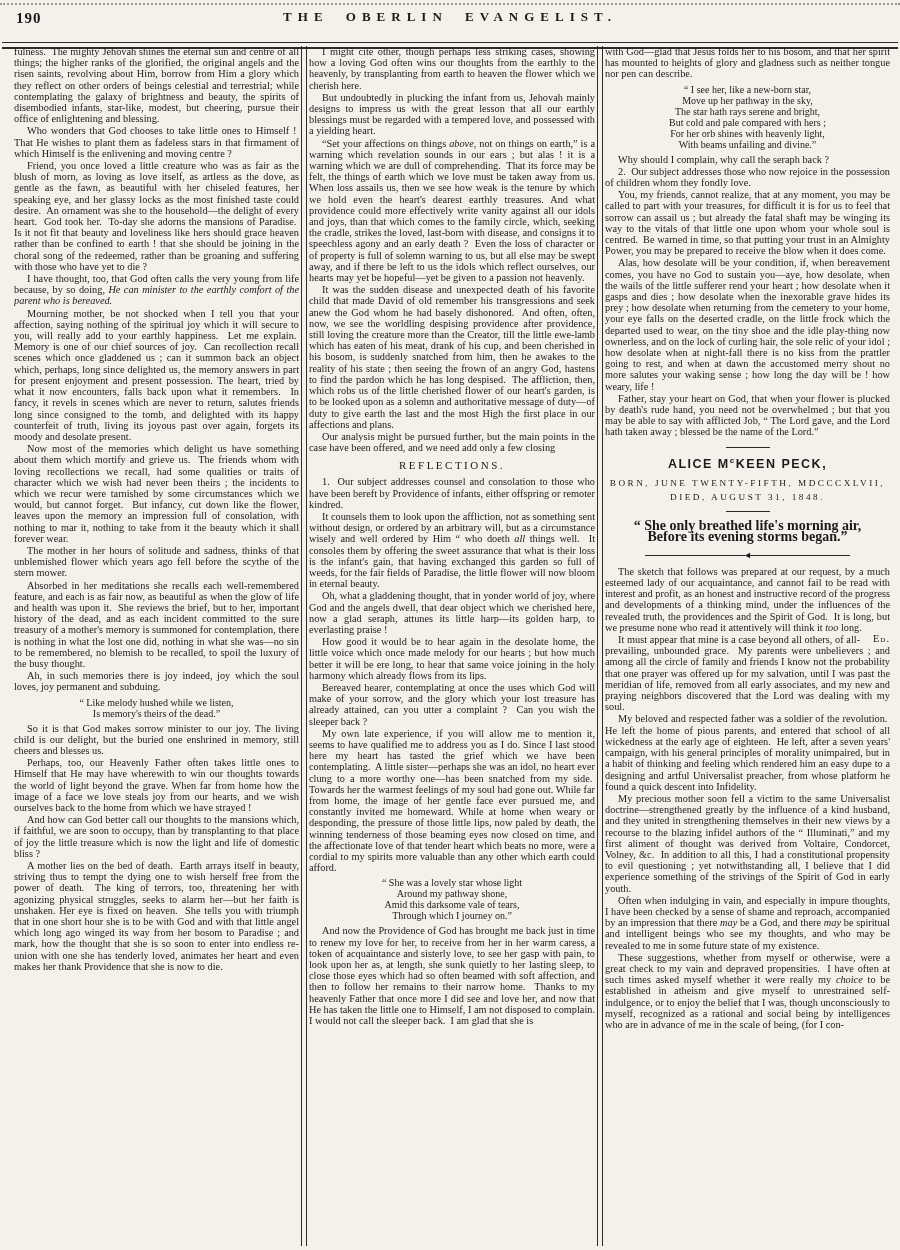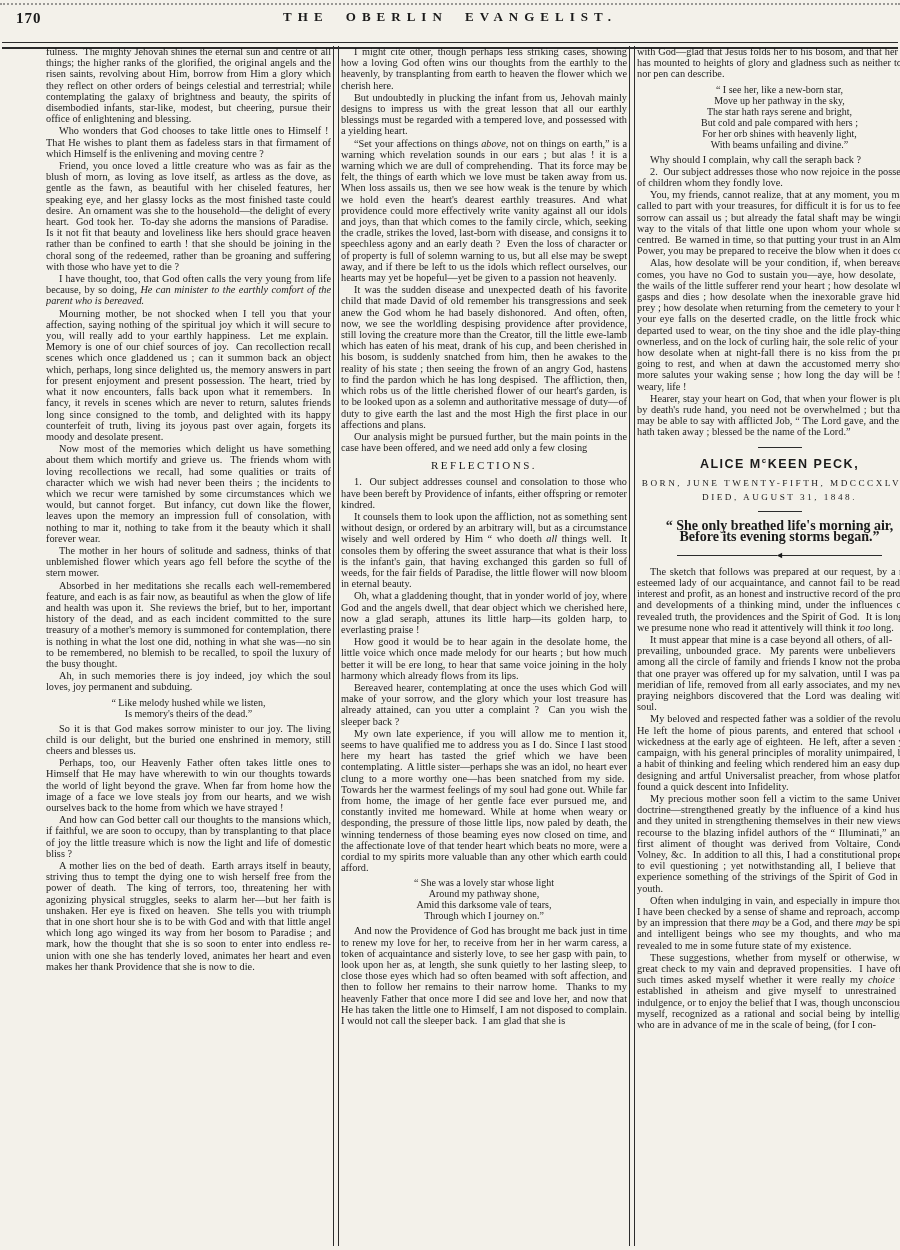--- a/index.html
+++ b/index.html
@@ -7,21 +7,21 @@
     width:900px;height:1250px;overflow:hidden;position:relative;
     background:#f3f1ea;
     font-family:"Liberation Serif","DejaVu Serif",serif;
     color:#1b1b1b;
   }
   .top-rule{position:absolute;top:3px;left:0;right:0;height:0;border-top:2px dotted rgba(45,45,45,.45);}
   .header{position:relative;height:32px;padding-top:9px;}
   .page-number{position:absolute;left:16px;top:10px;font-size:15px;font-weight:bold;letter-spacing:1px;}
   .masthead{text-align:center;font-size:13px;font-weight:bold;letter-spacing:6px;word-spacing:8px;}
   .header-rule{margin:1px 2px 0 2px;height:4px;border-top:1px solid #2a2a2a;border-bottom:2px solid #2a2a2a;}
-  .columns{position:absolute;top:46px;bottom:4px;left:0;right:0;display:flex;padding:0 14px;margin-left:32px;}
+  .columns{position:absolute;top:46px;bottom:4px;left:0;right:0;display:flex;padding:0 14px;}
   .col{width:285px;flex:0 0 auto;overflow:hidden;}
   .col.mid{width:286px;}
   .col-divider{flex:0 0 4px;margin:0 2px;border-left:1px solid #2c2c2c;border-right:1px solid #2c2c2c;}
   .para{margin:0 0 1px 0;text-indent:13px;text-align:justify;font-size:10.3px;line-height:11.2px;}
   .para.noindent{text-indent:0;}
   .para i{font-style:italic;}
   .ed{float:right;font-variant:small-caps;letter-spacing:1px;}
   .poem{margin:4px 0;text-align:center;font-size:10px;line-height:11px;}
   .poem.bold{font-weight:bold;font-size:14px;}
   .poem-line{white-space:nowrap;}
@@ -34,21 +34,21 @@
   .divider-arrow .dline{flex:1;height:1px;background:#2b2b2b;}
   .divider-arrow .darrow{font-size:9px;line-height:9px;margin:0 -2px;color:#1b1b1b;}
   .section-title{text-align:center;font-size:15px;font-weight:bold;letter-spacing:.5px;margin:3px 0 4px;font-family:"DejaVu Serif",serif;}
 </style>
 </head>
 <body>
 
 <div class="top-rule"></div>
 
 <div class="header">
-  <span class="page-number">170</span>
+  <span class="page-number">190</span>
   <div class="masthead">THE OBERLIN EVANGELIST.</div>
 </div>
 <div class="header-rule"></div>
 
 <div class="columns">
   <div class="col">
       <p class="para noindent">fulness.&nbsp; The mighty Jehovah shines the eternal sun and centre of all things; the higher ranks of the glorified, the original angels and the risen saints, revolving about Him, borrow from Him a glory which they reflect on other orders of beings celestial and terrestrial; while contemplating the galaxy of brightness and beauty, the spirits of disembodied infants, star-like, modest, but cheering, pursue their office of enlightening and blessing.</p>
       <p class="para">Who wonders that God chooses to take little ones to Himself !&nbsp; That He wishes to plant them as fadeless stars in that firmament of which Himself is the enlivening and moving centre ?</p>
       <p class="para">Friend, you once loved a little creature who was as fair as the blush of morn, as loving as love itself, as artless as the dove, as gentle as the fawn, as beautiful with her chiseled features, her speaking eye, and her glassy locks as the most finished taste could desire.&nbsp; An ornament was she to the household—the delight of every heart.&nbsp; God took her.&nbsp; To-day she adorns the mansions of Paradise.&nbsp; Is it not fit that beauty and loveliness like hers should grace heaven rather than be confined to earth ! that she should be joining in the choral song of the redeemed, rather than be groaning and suffering with those who have yet to die ?</p>
       <p class="para">I have thought, too, that God often calls the very young from life because, by so doing, <i>He can minister to the earthly comfort of the parent who is bereaved.</i></p>
@@ -96,21 +96,21 @@
         <div class="poem-line">Move up her pathway in the sky,</div>
         <div class="poem-line">The star hath rays serene and bright,</div>
         <div class="poem-line">But cold and pale compared with hers ;</div>
         <div class="poem-line">For her orb shines with heavenly light,</div>
         <div class="poem-line">With beams unfailing and divine.”</div>
       </div>
       <p class="para">Why should I complain, why call the seraph back ?</p>
       <p class="para">2.&nbsp; Our subject addresses those who now rejoice in the possession of children whom they fondly love.</p>
       <p class="para">You, my friends, cannot realize, that at any moment, you may be called to part with your treasures, for difficult it is for us to feel that sorrow can assail us ; but already the fatal shaft may be winging its way to the vitals of that little one upon whom your whole soul is centred.&nbsp; Be warned in time, so that putting your trust in an Almighty Power, you may be prepared to receive the blow when it does come.</p>
       <p class="para">Alas, how desolate will be your condition, if, when bereavement comes, you have no God to sustain you—aye, how desolate, when the wails of the little sufferer rend your heart ; how desolate when it gasps and dies ; how desolate when the inexorable grave hides its prey ; how desolate when returning from the cemetery to your home, your eye falls on the deserted cradle, on the little frock which the departed used to wear, on the tiny shoe and the idle play-thing now ownerless, and on the lock of curling hair, the sole relic of your idol ; how desolate when at night-fall there is no kiss from the prattler going to rest, and when at dawn the accustomed merry shout no more salutes your waking sense ; how long the day will be ! how weary, life !</p>
-      <p class="para">Hearer, stay your heart on God, that when your flower is plucked by death's rude hand, you need not be overwhelmed ; but that you may be able to say with afflicted Job, “ The Lord gave, and the Lord hath taken away ; blessed be the name of the Lord.”</p>
+      <p class="para">Father, stay your heart on God, that when your flower is plucked by death's rude hand, you need not be overwhelmed ; but that you may be able to say with afflicted Job, “ The Lord gave, and the Lord hath taken away ; blessed be the name of the Lord.”</p>
       <div class="rule-short"></div>
       <div class="obit-name">ALICE M<sup>c</sup>KEEN PECK,</div>
       <div class="obit-line">BORN, JUNE TWENTY-FIFTH, MDCCCXLVII,</div>
       <div class="obit-line">DIED, AUGUST 31, 1848.</div>
       <div class="rule-short"></div>
       <div class="poem bold">
         <div class="poem-line">“ She only breathed life's morning air,</div>
         <div class="poem-line">Before its evening storms began.”</div>
       </div>
       <div class="divider-arrow">

